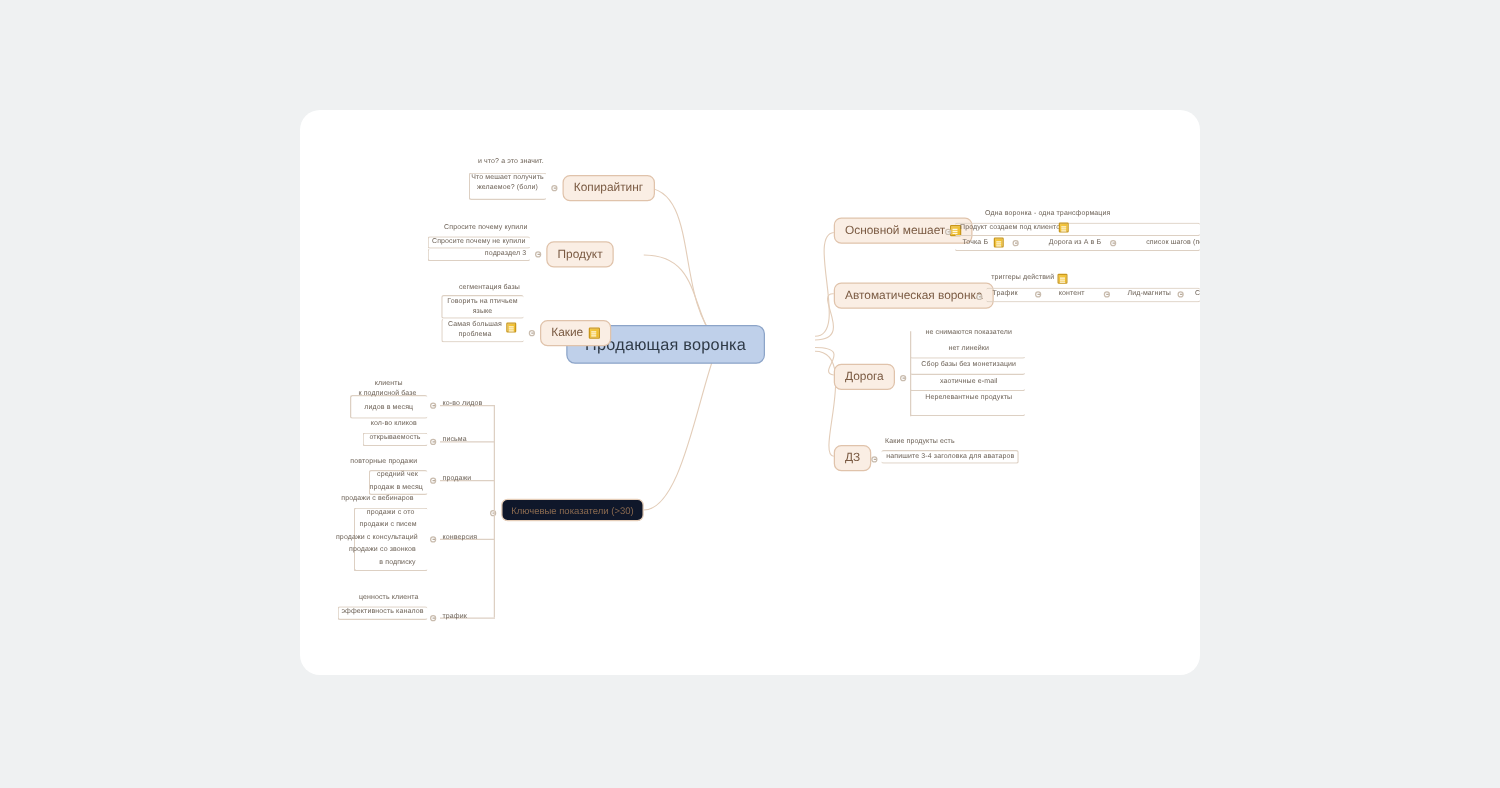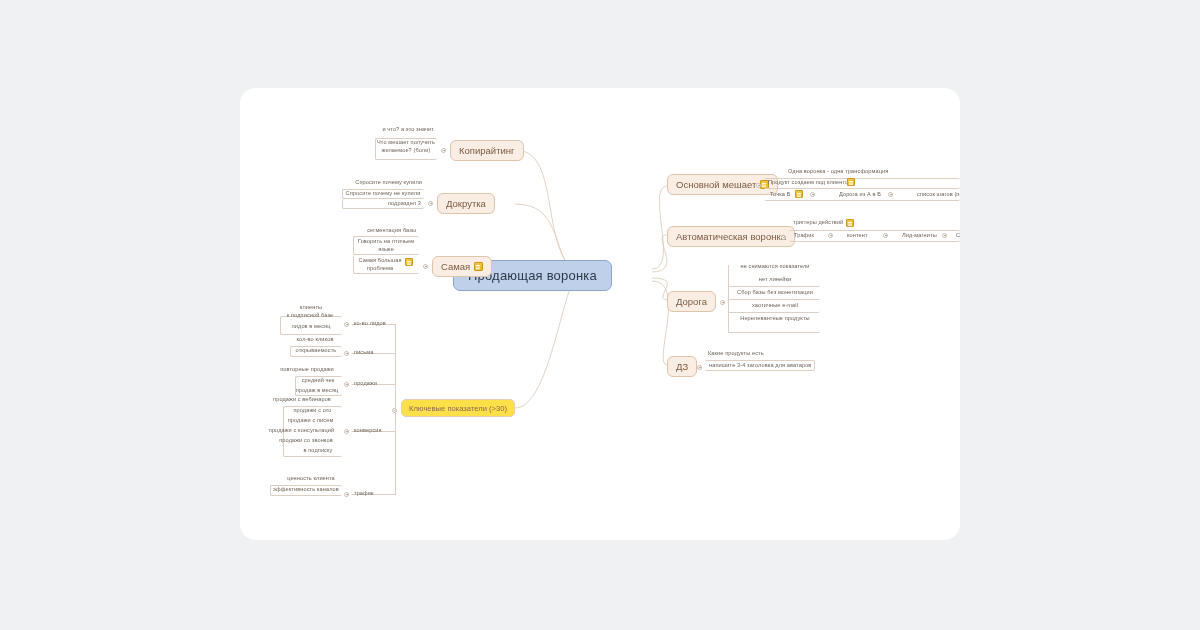--- a/index.html
+++ b/index.html
@@ -113,21 +113,21 @@
   .note-icon::before {
     content: "";
     position: absolute;
     left: 1px; top: 1.6px;
     width: 4px; height: 0.6px;
     background: #fff8e0;
     box-shadow: 0 1.6px 0 #fff8e0, 0 3.2px 0 #fff8e0;
   }
   .note-icon.sm { width: 6px; height: 6px; }
   .kpi-label {
-    background: #fde047;
+    background: #0f172a;
     border: 1px solid #e5cdb8;
     border-radius: 5px;
     color: #8a6a50;
     font-size: 7.6px;
     padding: 3.5px 7px;
   }
 </style>
 </head>
 <body>
 
@@ -161,32 +161,32 @@
       <div class="node branch" style="left:210px; top:52px;">
         <span>Копирайтинг</span>
       </div>
       <div class="toggle" style="left:201px; top:59.5px;"></div>
 
       <div class="plainbox" style="left:135px; top:50px; width:62px; height:22px; border-right:none;"></div>
       <div class="leaf" style="left:100px; top:38px; width:95px;">и что? а это значит.</div>
       <div class="leaf multiline center" style="left:136px; top:51px; width:60px;">Что мешает получить желаемое? (боли)</div>
 
       <div class="node branch" style="left:197px; top:105px;">
-        <span>Докрутка</span>
+        <span>Продукт</span>
       </div>
       <div class="toggle" style="left:188px; top:112.5px;"></div>
 
       <div class="plainbox" style="left:102px; top:101px; width:82px; height:10px; border-right:none;"></div>
       <div class="plainbox" style="left:102px; top:111px; width:82px; height:10px; border-right:none; border-top:none;"></div>
       <div class="leaf" style="left:98px; top:91px; width:84px;">Спросите почему купили</div>
       <div class="leaf center" style="left:103px; top:102px; width:80px;">Спросите почему не купили</div>
       <div class="leaf" style="left:103px; top:112px; width:78px;">подраздел 3</div>
 
       <div class="node branch" style="left:192px; top:168px;">
-        <span>Самая</span>
+        <span>Какие</span>
         <span class="note-icon"></span>
       </div>
       <div class="toggle" style="left:183px; top:175.5px;"></div>
 
       <div class="plainbox" style="left:113px; top:148px; width:66px; height:19px; border-right:none;"></div>
       <div class="plainbox" style="left:113px; top:167px; width:66px; height:19px; border-right:none; border-top:none;"></div>
       <div class="leaf" style="left:108px; top:139px; width:68px;">сегментация базы</div>
       <div class="leaf multiline center" style="left:116px; top:150px; width:60px;">Говорить на птичьем языке</div>
       <div class="leaf multiline center" style="left:116px; top:169px; width:48px;">Самая большая проблема</div>
       <span class="note-icon sm" style="position:absolute; left:165px; top:170px;"></span>

